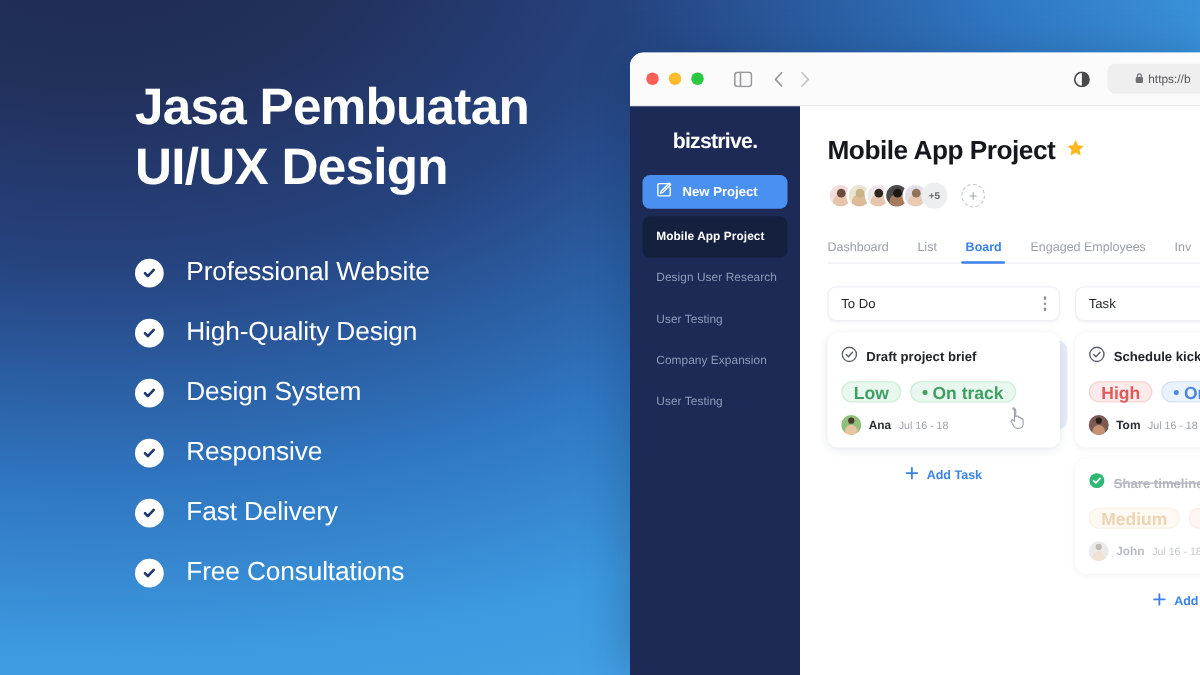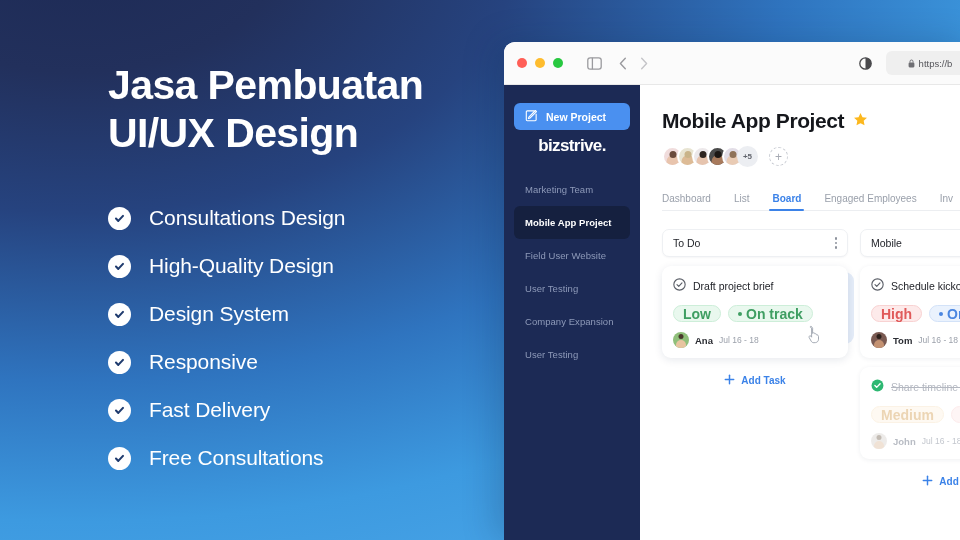--- a/index.html
+++ b/index.html
@@ -321,21 +321,21 @@
     background: #ffffff;
     border-radius: 9px;
     padding: 11px 11px 10px 11px;
     box-shadow: 0 2px 8px rgba(23,38,75,0.10);
   }
   .task-card.flat { box-shadow: 0 1px 5px rgba(23,38,75,0.07); }
 
   .task-head { display: flex; align-items: center; gap: 7px; }
   .task-title {
     font-size: 10.5px;
-    font-weight: normal;
+    font-weight: bold;
     color: #22242a;
     white-space: nowrap;
   }
   .task-card.done .task-title {
     color: #b3b7c0;
     text-decoration: line-through;
   }
 
   .badge-row { display: flex; gap: 7px; margin-top: 10px; }
   .badge {
@@ -412,21 +412,21 @@
     <h1 id="promo-title">Jasa Pembuatan
 UI/UX Design</h1>
 
     <ul id="feature-list">
       <li class="feature-item">
         <span class="check-badge">
           <svg width="13" height="13" viewBox="0 0 13 13">
               <path d="M3 6.6 L5.3 8.9 L10 3.9" fill="none" stroke="#1f3b6e" stroke-width="2.1" stroke-linecap="round" stroke-linejoin="round"></path>
             </svg>
         </span>
-        <span class="feature-label">Consultations Design</span>
+        <span class="feature-label">Professional Website</span>
       </li>
       <li class="feature-item">
         <span class="check-badge">
           <svg width="13" height="13" viewBox="0 0 13 13">
               <path d="M3 6.6 L5.3 8.9 L10 3.9" fill="none" stroke="#1f3b6e" stroke-width="2.1" stroke-linecap="round" stroke-linejoin="round"></path>
             </svg>
         </span>
         <span class="feature-label">High-Quality Design</span>
       </li>
       <li class="feature-item">
@@ -504,35 +504,34 @@
               <path d="M2 3.6 V2.5 a1.5 1.5 0 0 1 3 0 V3.6" fill="none" stroke="#6e6e73" stroke-width="1"></path>
             </svg>
         </span>
         <span id="url-text">https://b</span>
       </div>
     </div>
 
     <div id="browser-body">
 
       <nav id="app-sidebar">
+        <div id="brand-logo">bizstrive.</div>
+
         <div id="new-project-btn">
           <span>
             <svg width="13" height="13" viewBox="0 0 14 14">
                 <path d="M11.2 1.6 L12.4 2.8 L5.6 9.6 L3.7 10.3 L4.4 8.4 Z" fill="none" stroke="#ffffff" stroke-width="1.2" stroke-linejoin="round"></path>
                 <path d="M10.4 2 H2.4 a1 1 0 0 0-1 1 v8.6 a1 1 0 0 0 1 1 h8.6 a1 1 0 0 0 1-1 V5" fill="none" stroke="#ffffff" stroke-width="1.2" stroke-linejoin="round"></path>
               </svg>
           </span>
           <span id="new-project-label">New Project</span>
         </div>
 
-        <div id="brand-logo">bizstrive.</div>
-
-        <div class="nav-item">Marketing Team</div>
         <div class="nav-item active">Mobile App Project</div>
-        <div class="nav-item">Field User Website</div>
+        <div class="nav-item">Design User Research</div>
         <div class="nav-item">User Testing</div>
         <div class="nav-item">Company Expansion</div>
         <div class="nav-item">User Testing</div>
       </nav>
 
       <main id="app-main">
 
         <div id="project-title-row">
           <h2 id="project-title">Mobile App Project</h2>
           <span id="star-icon">
@@ -623,21 +622,21 @@
                     <line x1="6" y1="1.4" x2="6" y2="10.6" stroke="#3b82e8" stroke-width="1.6" stroke-linecap="round"></line>
                     <line x1="1.4" y1="6" x2="10.6" y2="6" stroke="#3b82e8" stroke-width="1.6" stroke-linecap="round"></line>
                   </svg>
               </span>
               <span class="add-task-label">Add Task</span>
             </div>
           </div>
 
           <div class="board-col">
             <div class="col-header">
-              <span class="col-title">Mobile</span>
+              <span class="col-title">Task</span>
 
             </div>
 
             <div class="card-stack">
               <div class="task-card flat">
                 <div class="task-head">
                   <span>
                     <svg width="13" height="13" viewBox="0 0 14 14">
                         <circle cx="7" cy="7" r="6.1" fill="none" stroke="#5b5f68" stroke-width="1.2"></circle>
                         <path d="M4.3 7.1 L6.2 9 L9.7 5.2" fill="none" stroke="#5b5f68" stroke-width="1.2" stroke-linecap="round" stroke-linejoin="round"></path>

